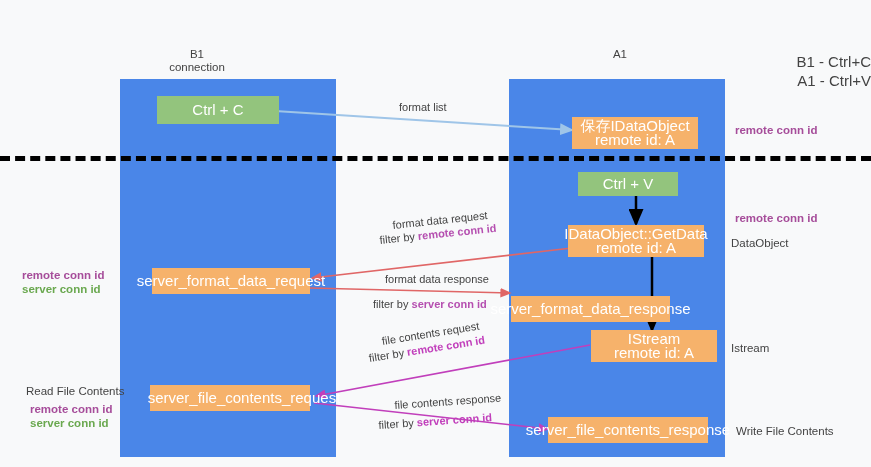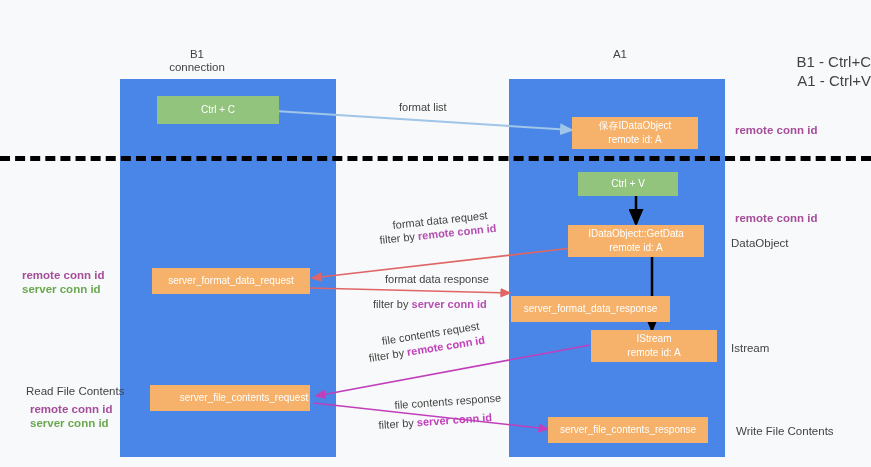--- a/index.html
+++ b/index.html
@@ -45,21 +45,21 @@
     margin-top: 44px;
   }
   .node {
     position: absolute;
     box-sizing: border-box;
     display: flex;
     flex-direction: column;
     align-items: center;
     justify-content: center;
     color: #ffffff;
-    font-size: 10px;
+    font-size: 15px;
     line-height: 14px;
     text-align: center;
     padding: 2px 4px;
   }
   .node.orange { background: #f6b26b; text-align: center; }
   .node.green  { background: #93c47d; }
   .node .l2 { display: block; }
   .side-label {
     position: absolute;
     font-size: 11.5px;

